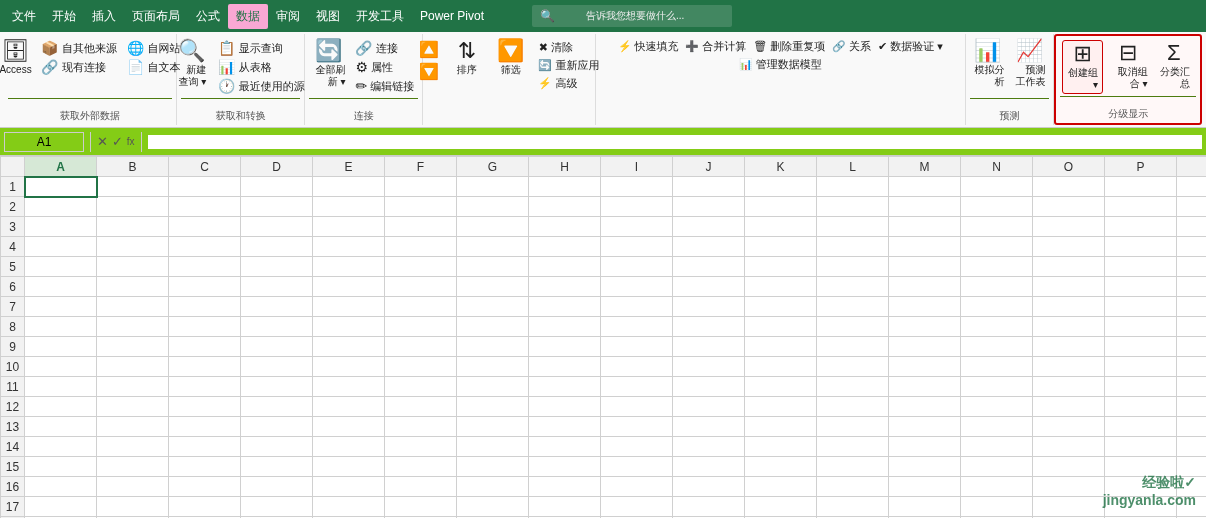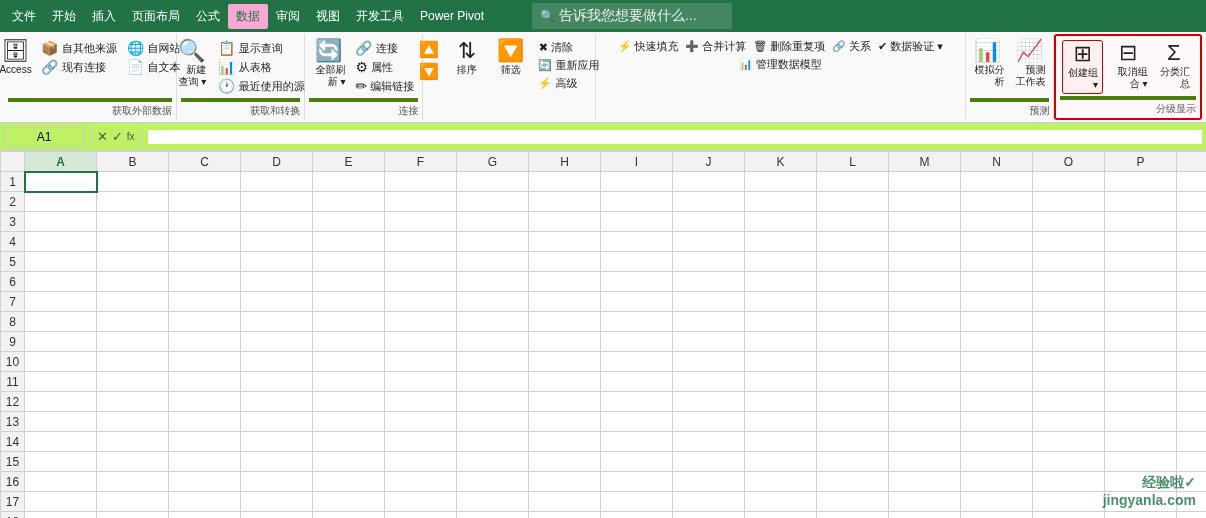--- a/index.html
+++ b/index.html
@@ -44,26 +44,26 @@
       flex-direction: column;
       align-items: stretch;
       border-right: 1px solid #ddd;
       padding: 2px 4px;
       min-width: 60px;
       position: relative;
     }
     .ribbon-group:last-child { border-right: none; }
 
     .ribbon-group-label {
-      text-align: right;
+      text-align: center;
       font-size: 10px;
       color: #555;
       margin-top: auto;
-      padding-top: 2px;
-      border-top: 4px solid #4d7c0f;
+      padding-top: 10px;
+      border-top: 1px solid #4d7c0f;
     }
 
     .ribbon-buttons {
       display: flex;
       flex: 1;
       align-items: flex-start;
       justify-content: center;
       gap: 2px;
       padding: 2px;
     }
@@ -120,21 +120,21 @@
       border-radius: 3px;
       background: #fff8f8;
     }
 
     
     .formula-bar {
       display: flex;
       align-items: center;
       height: 28px;
       border-bottom: 1px solid #ccc;
-      background: #bef264;
+      background: #84cc16;
       padding: 0 4px;
       gap: 4px;
     }
     .cell-ref-box {
       width: 80px;
       border: 1px solid #ccc;
       height: 20px;
       text-align: center;
       font-size: 12px;
       display: flex;
@@ -212,21 +212,21 @@
   <span class="menu-item">插入</span>
   <span class="menu-item">页面布局</span>
   <span class="menu-item">公式</span>
   <span class="menu-item active">数据</span>
   <span class="menu-item">审阅</span>
   <span class="menu-item">视图</span>
   <span class="menu-item">开发工具</span>
   <span class="menu-item">Power Pivot</span>
   <span class="menu-item" style="margin-left:40px; display:flex; align-items:center; gap:4px; background:rgba(255,255,255,0.15); border-radius:2px; min-width:200px;">
     <span>🔍</span>
-    <span style="font-size:14px;color:#eee;">告诉我您想要做什么...</span>
+    <span style="font-size:10px;color:#eee;margin-left:27px;">告诉我您想要做什么...</span>
   </span>
 </div>
 
 <div class="ribbon">
   <div class="ribbon-content">
 
     <div class="ribbon-group">
       <div class="ribbon-buttons">
         <div class="ribbon-btn">
           <span class="btn-icon">🗄</span>

